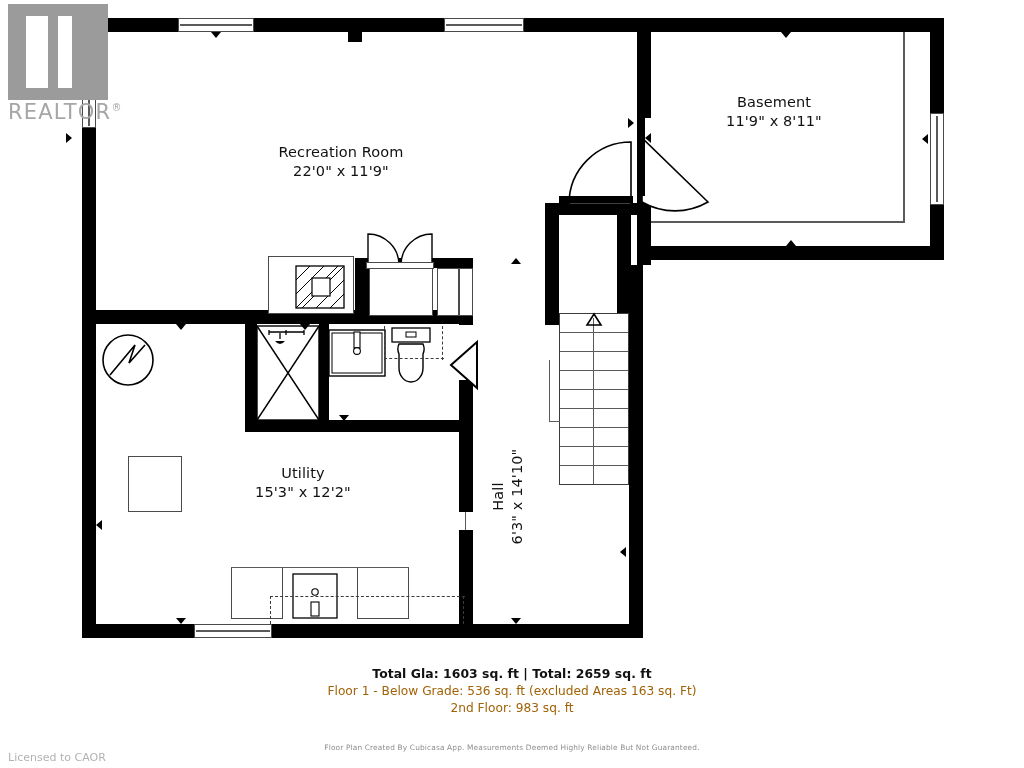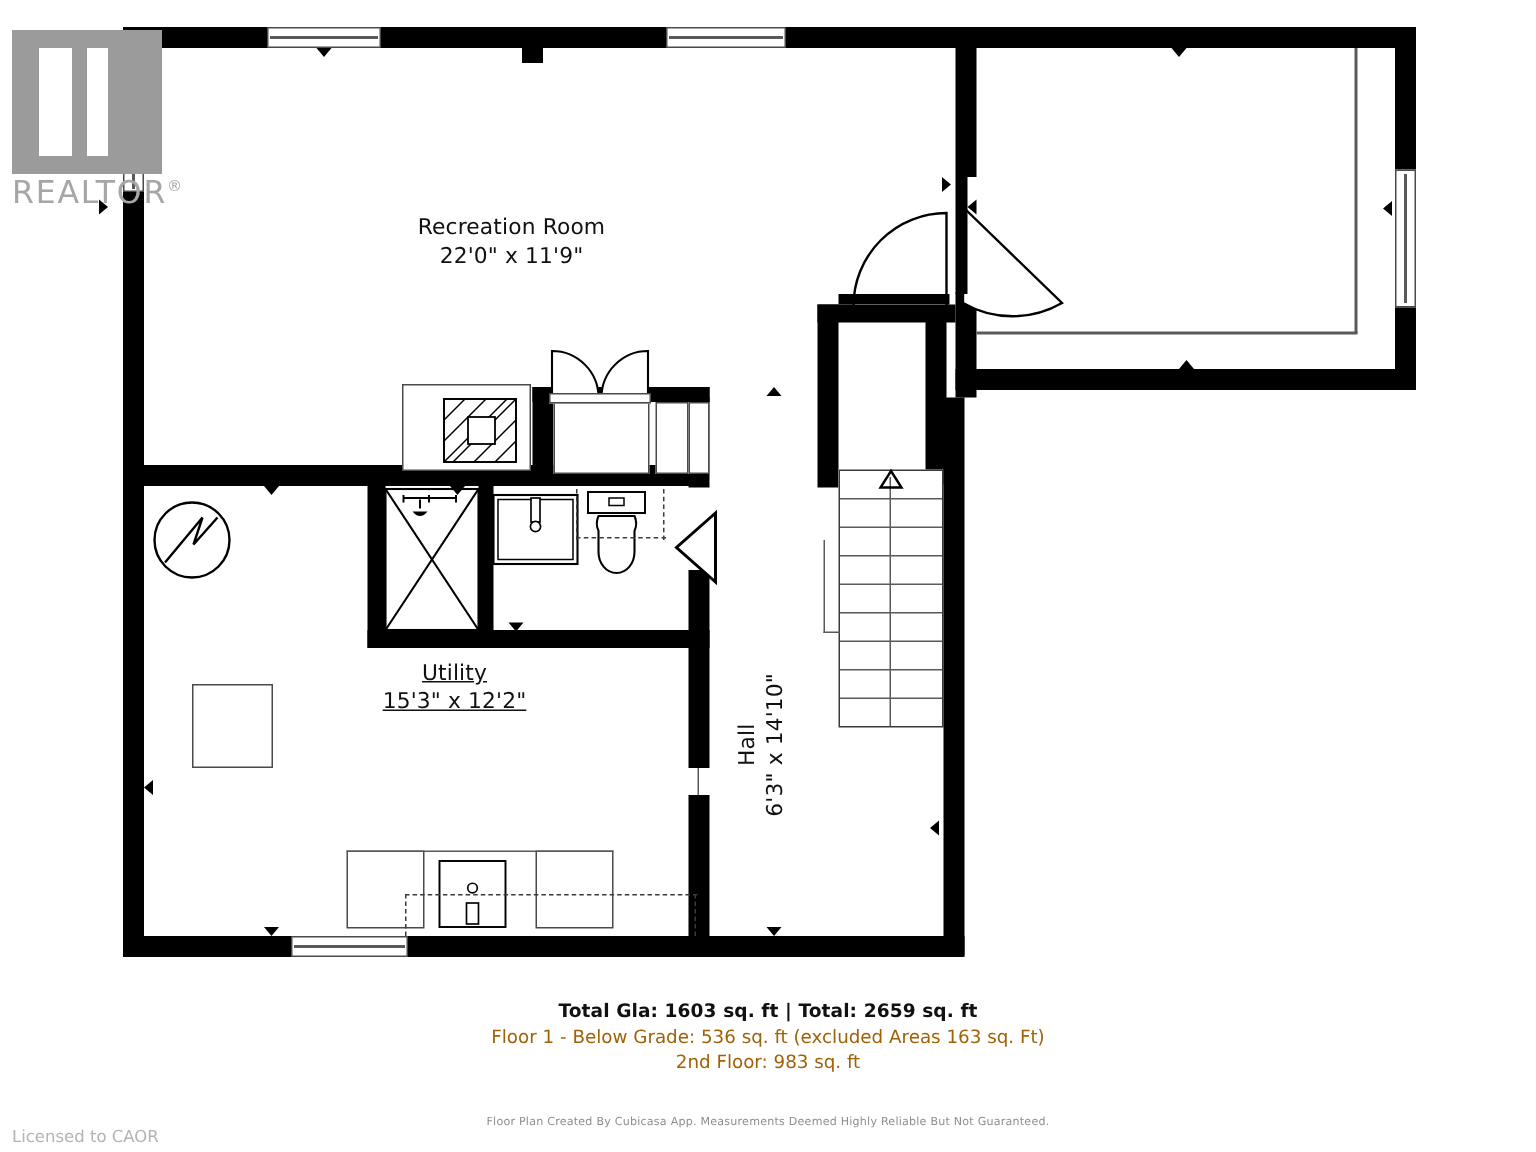--- a/index.html
+++ b/index.html
@@ -14,21 +14,21 @@
   .thinline{position:absolute;background:#5a5a5a;}
 
   
   .label{position:absolute;text-align:center;line-height:1.28;
          font-size:14.5px;color:#111;white-space:nowrap;letter-spacing:.1px;}
   .label .ln1{display:block;}
   .label .ln2{display:block;}
   .label.vert{transform-origin:50% 50%;}
 
   
-  #wm{position:absolute;left:8px;top:20px;width:112px;height:118px;text-decoration:underline;}
+  #wm{position:absolute;left:8px;top:4px;width:112px;height:118px;text-decoration:underline;}
   #wm .sq{position:absolute;left:0;top:0;width:100px;height:96px;background:#9b9b9b;}
   #wm .barL{position:absolute;left:18px;top:12px;width:22px;height:72px;background:#fff;}
   #wm .barR{position:absolute;left:50px;top:12px;width:14px;height:72px;background:#fff;}
   #wm .rtxt{position:absolute;left:0;top:96px;font-size:21px;color:#a6a6a6;
             letter-spacing:1.2px;font-family:"DejaVu Sans","Liberation Sans",sans-serif;}
   #wm .reg{font-size:10px;vertical-align:super;}
 
   
   #footer{position:absolute;left:0;top:666px;width:1024px;text-align:center;}
   #footer .t1{font-size:12.4px;font-weight:bold;color:#111;letter-spacing:.05px;}
@@ -220,23 +220,27 @@
   <div class="arr dn" style="left:176px;top:618px;"></div>
   <div class="arr dn" style="left:511px;top:618px;"></div>
   <div class="arr lf" style="left:620px;top:547px;"></div>
   <div class="arr rt" style="left:248px;top:368px;"></div>
 
   <div class="label" style="left:265px;top:143px;width:152px;">
     <span class="ln1">Recreation Room</span>
     <span class="ln2">22'0" x 11'9"</span>
   </div>
 
-
-
-  <div class="label" style="left:228px;top:440px;width:150px;text-decoration:underline;">
+  <div class="label" style="left:698px;top:93px;width:152px;">
+    <span class="ln1">Basement</span>
+    <span class="ln2">11'9" x 8'11"</span>
+  </div>
+
+
+  <div class="label" style="left:228px;top:464px;width:150px;">
     <span class="ln1">Utility</span>
     <span class="ln2">15'3" x 12'2"</span>
   </div>
 
   <div class="label vert" style="left:433px;top:478px;width:150px;transform:rotate(-90deg);">
     <span class="ln1">Hall</span>
     <span class="ln2">6'3" x 14'10"</span>
   </div>
 
   <div id="wm">

